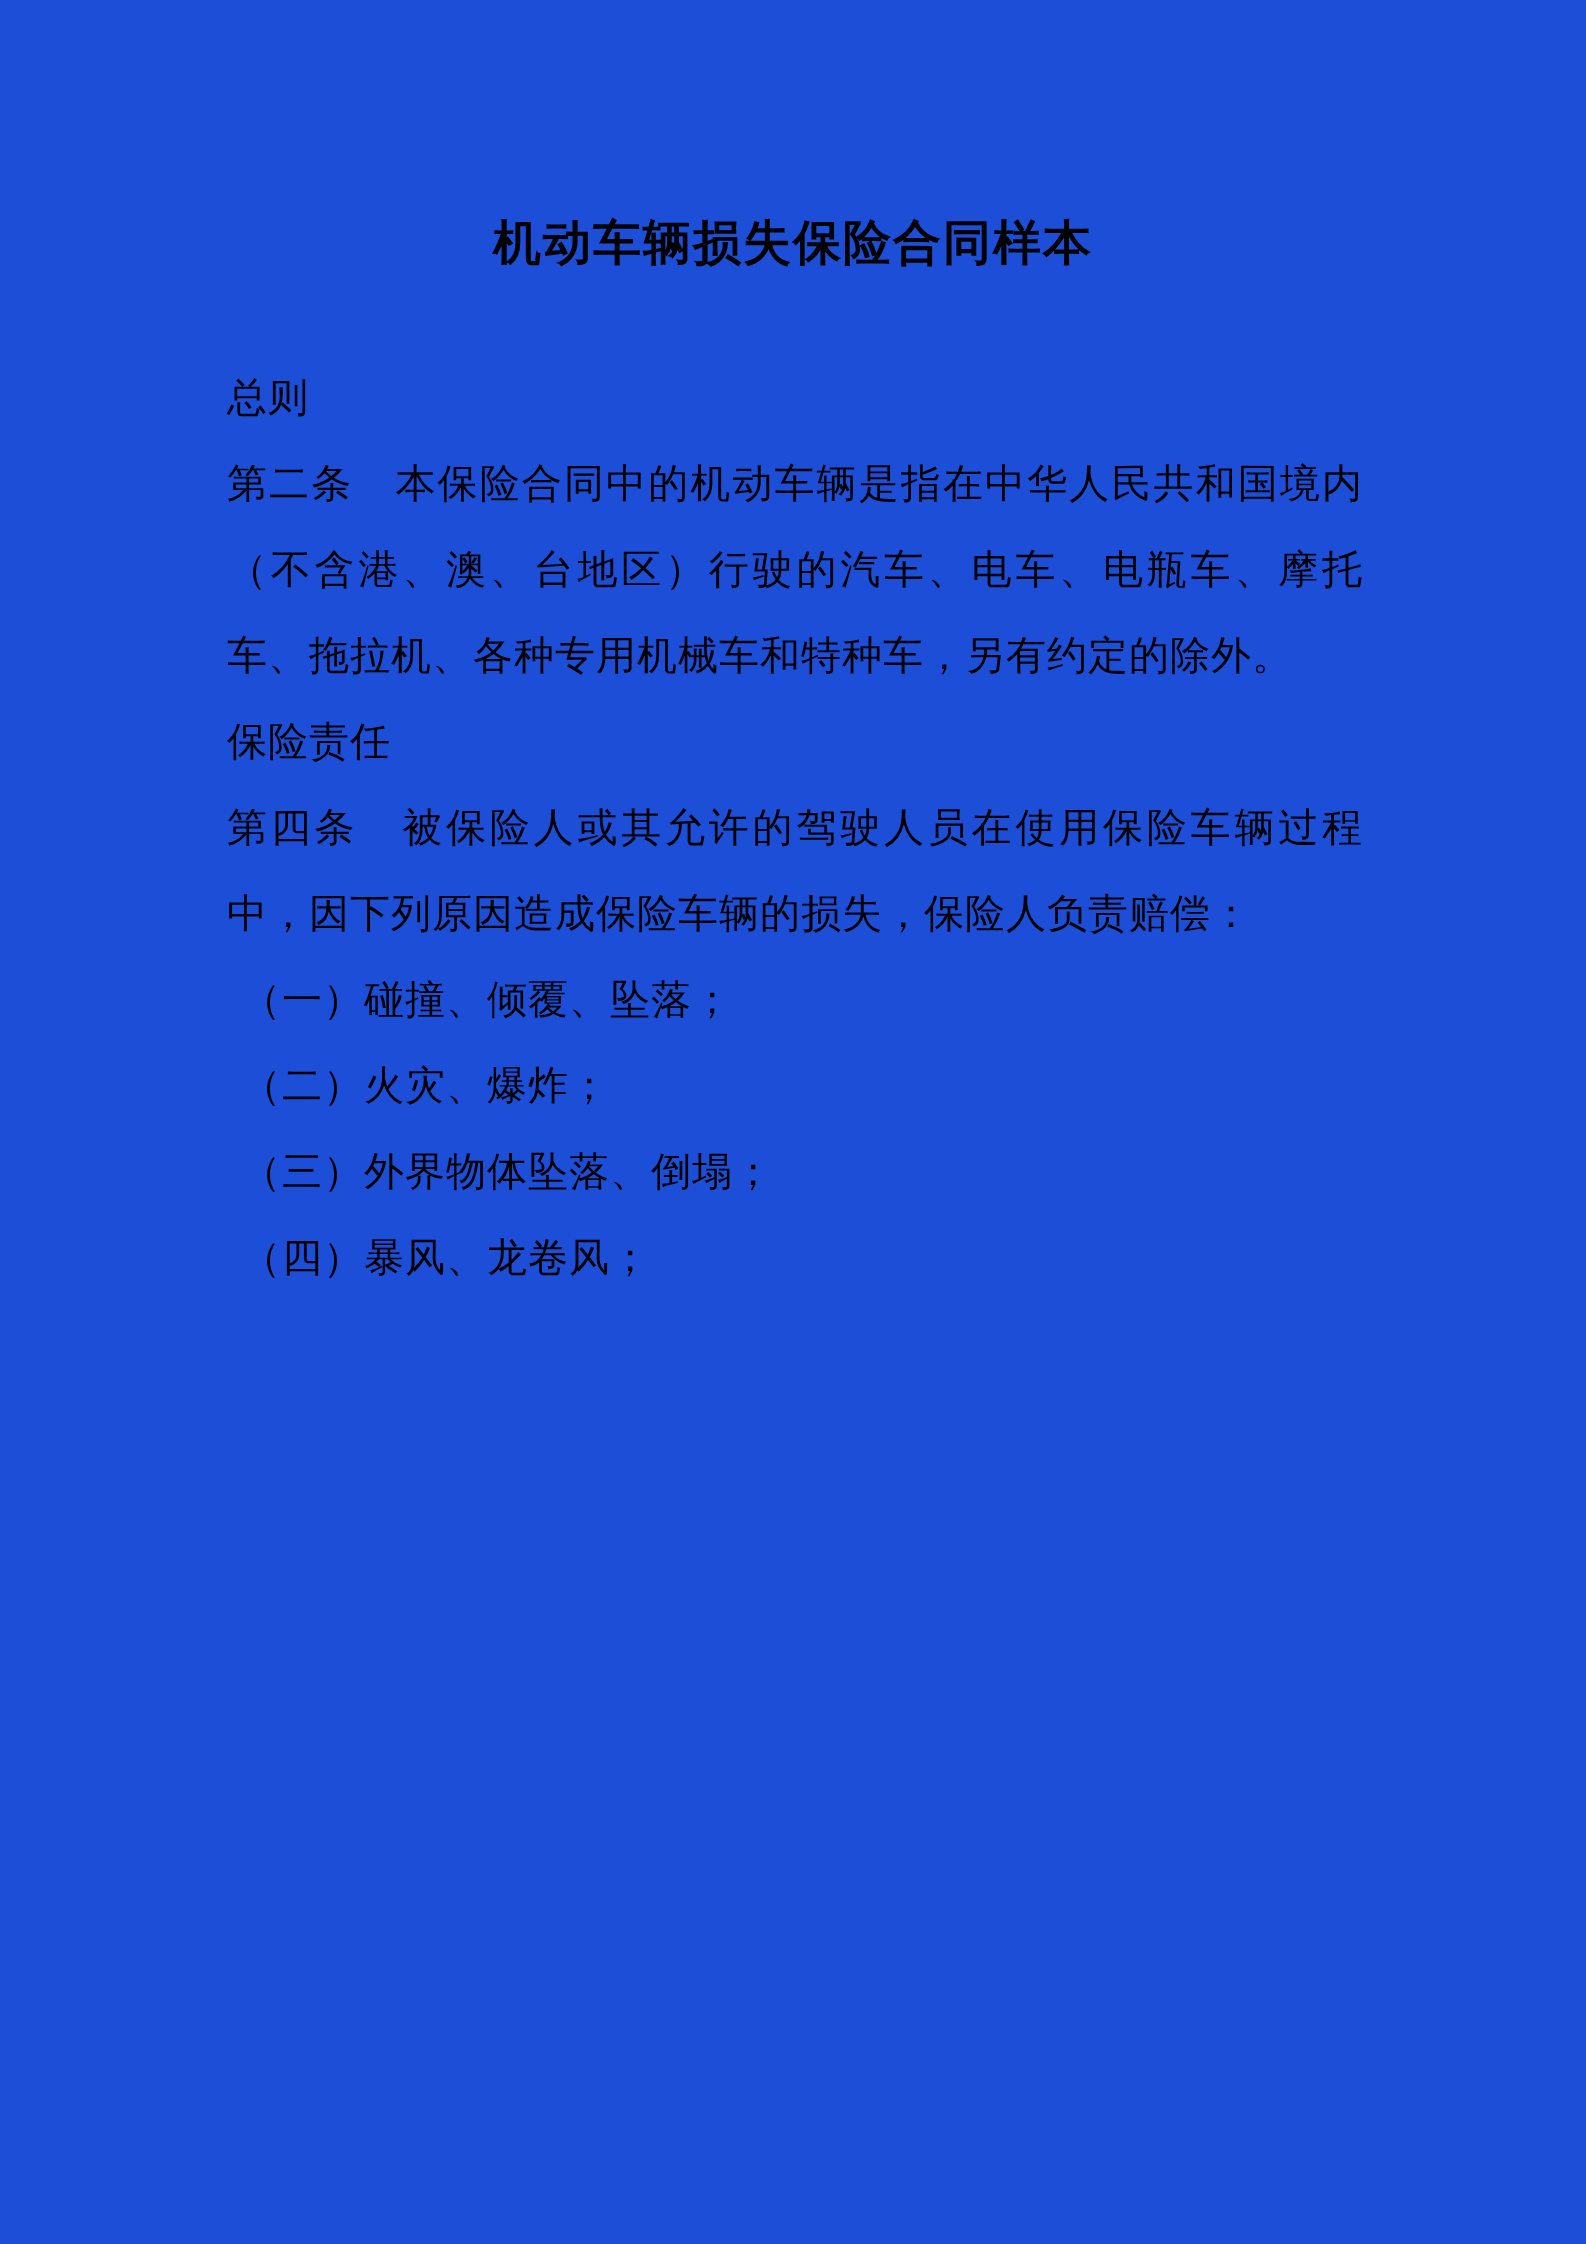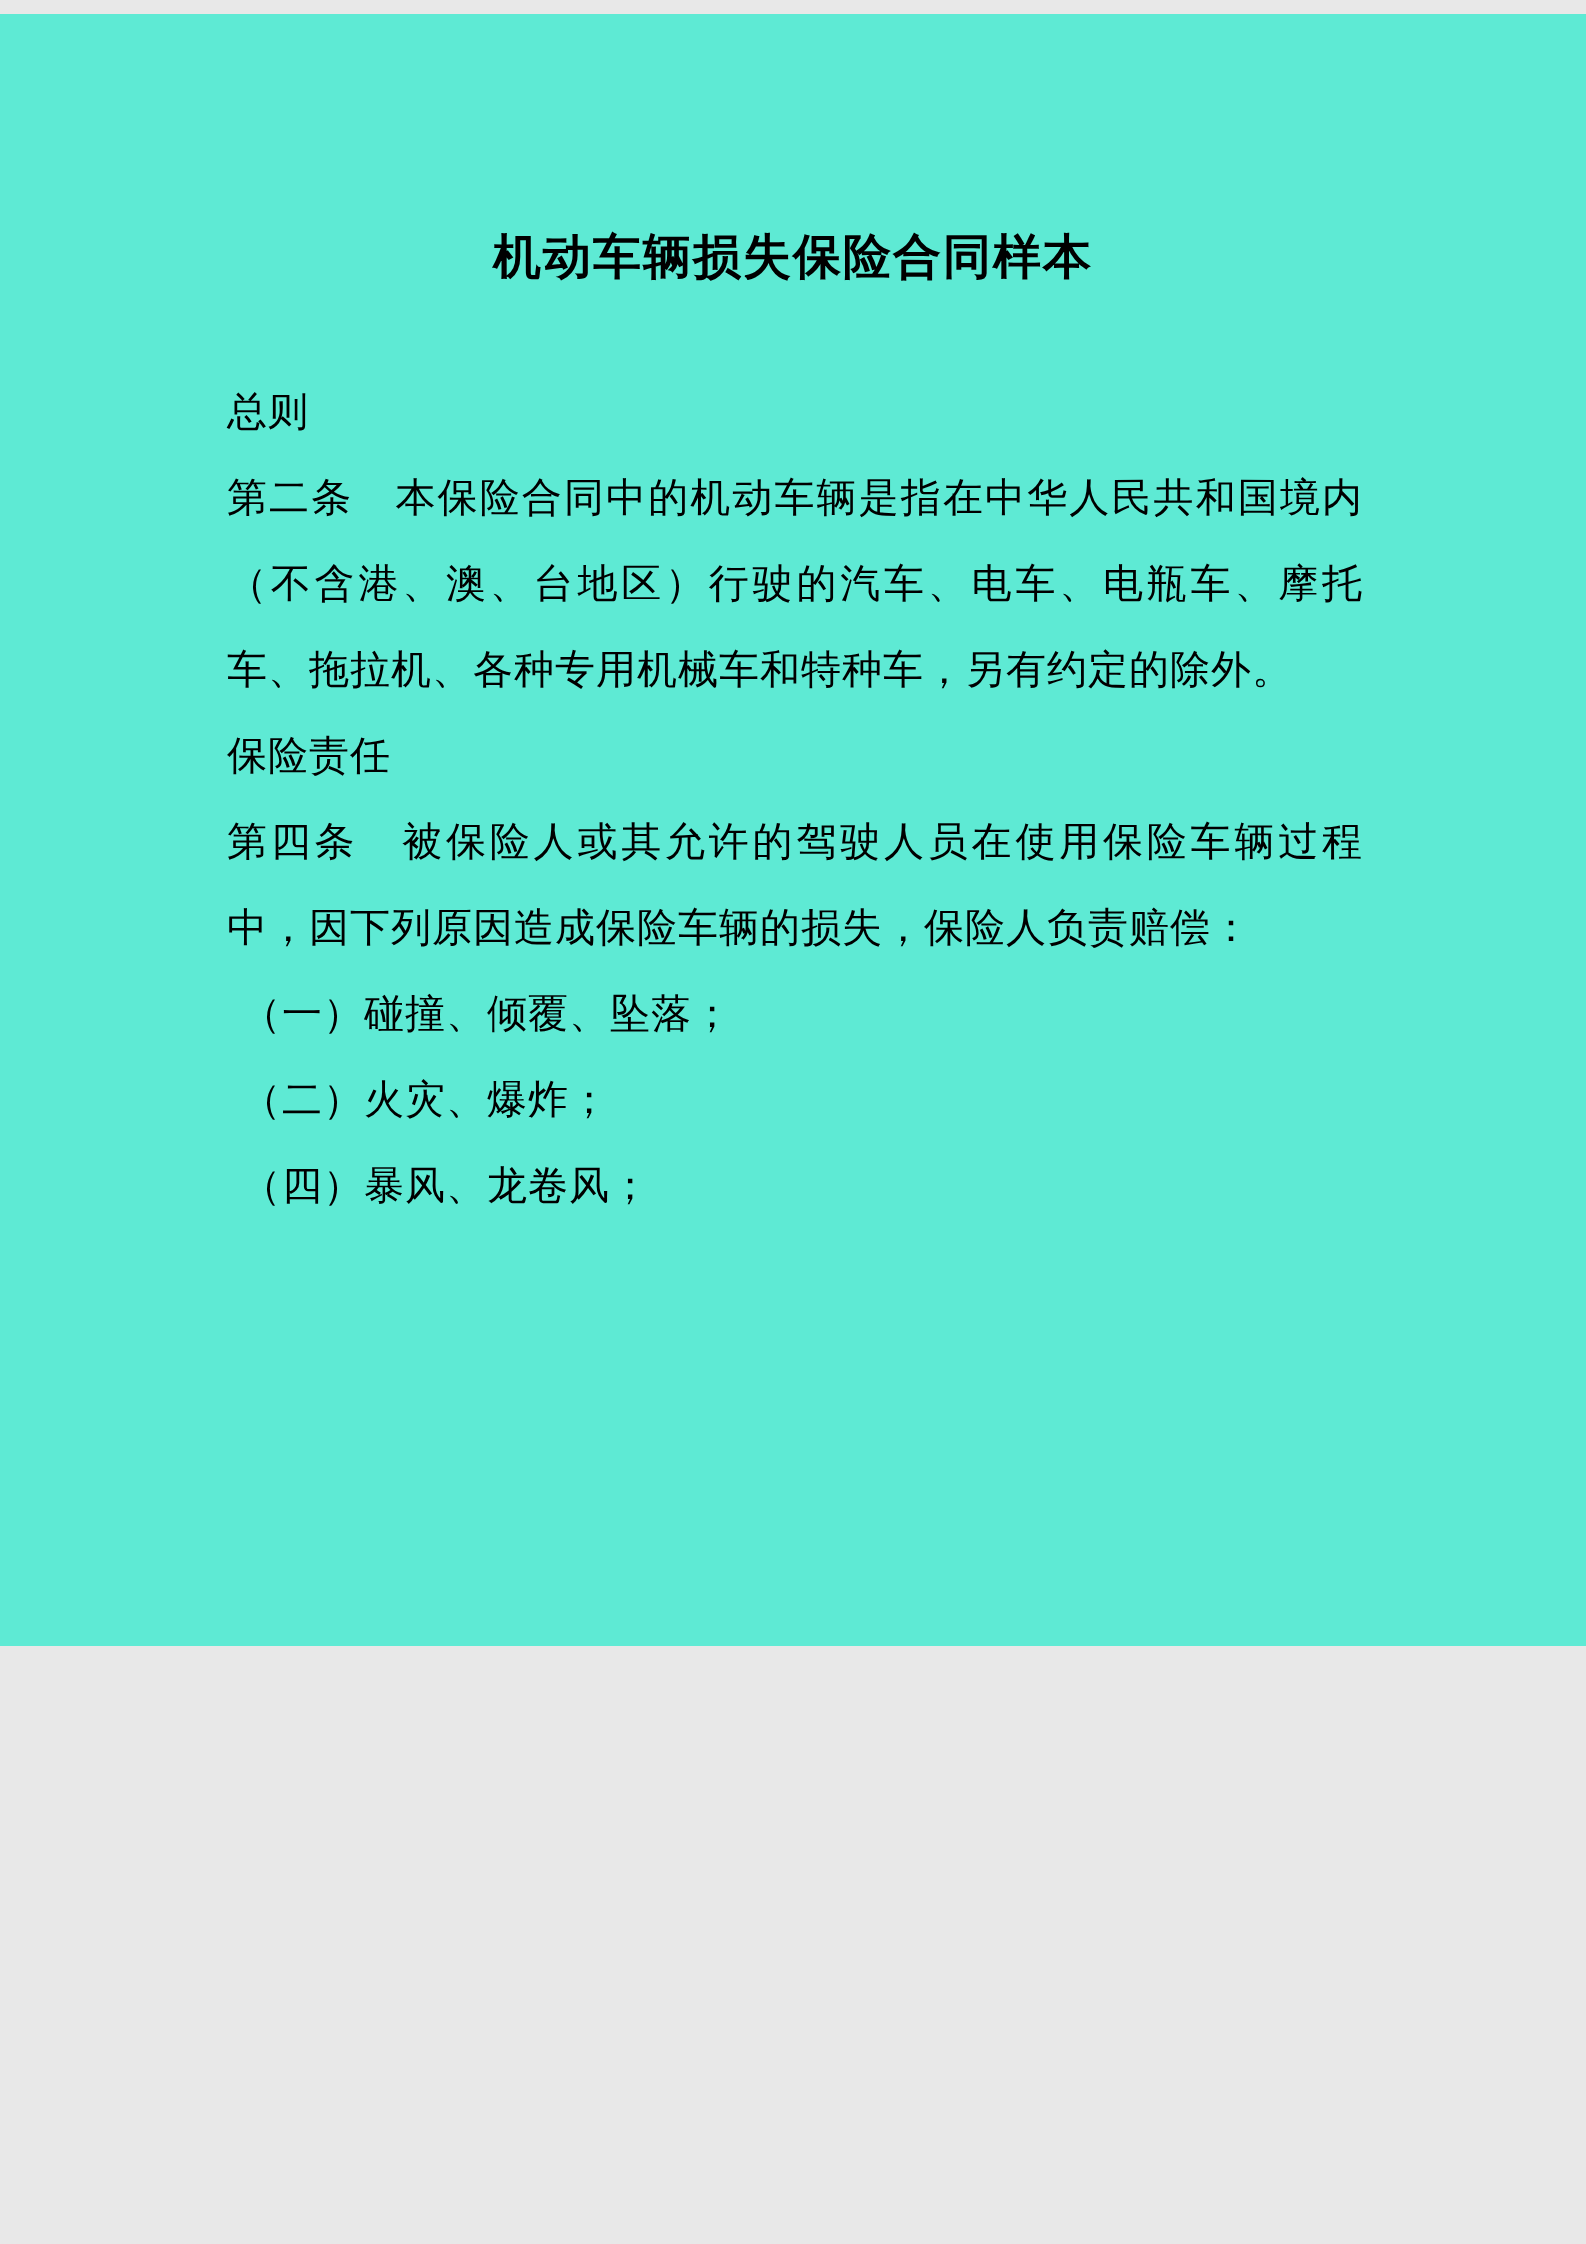--- a/index.html
+++ b/index.html
@@ -3,23 +3,23 @@
 <meta charset="utf-8">
 <style>
   html, body {
     margin: 0;
     padding: 0;
     background: #e8e8e8;
   }
   .page {
     position: relative;
     width: 1586px;
-    height: 1632px;
-    background: #5eead4;
-    margin: 14px auto;
+    height: 2244px;
+    background: #1d4ed8;
+    margin: 0 auto;
     overflow: hidden;
     font-family: "Liberation Sans", sans-serif;
     color: #000000;
   }
   .doc-title {
     position: absolute;
     top: 212px;
     left: 0;
     right: 0;
     margin: 0;
@@ -54,15 +54,16 @@
 <div class="page">
   <h1 class="doc-title">机动车辆损失保险合同样本</h1>
 
   <div class="doc-body">
     <p>总则</p>
     <p>第二条　本保险合同中的机动车辆是指在中华人民共和国境内（不含港、澳、台地区）行驶的汽车、电车、电瓶车、摩托车、拖拉机、各种专用机械车和特种车，另有约定的除外。</p>
     <p>保险责任</p>
     <p>第四条　被保险人或其允许的驾驶人员在使用保险车辆过程中，因下列原因造成保险车辆的损失，保险人负责赔偿：</p>
     <p class="indent">（一）碰撞、倾覆、坠落；</p>
     <p class="indent">（二）火灾、爆炸；</p>
+    <p class="indent">（三）外界物体坠落、倒塌；</p>
     <p class="indent">（四）暴风、龙卷风；</p>
   </div>
 </div>
 
 </body></html>

